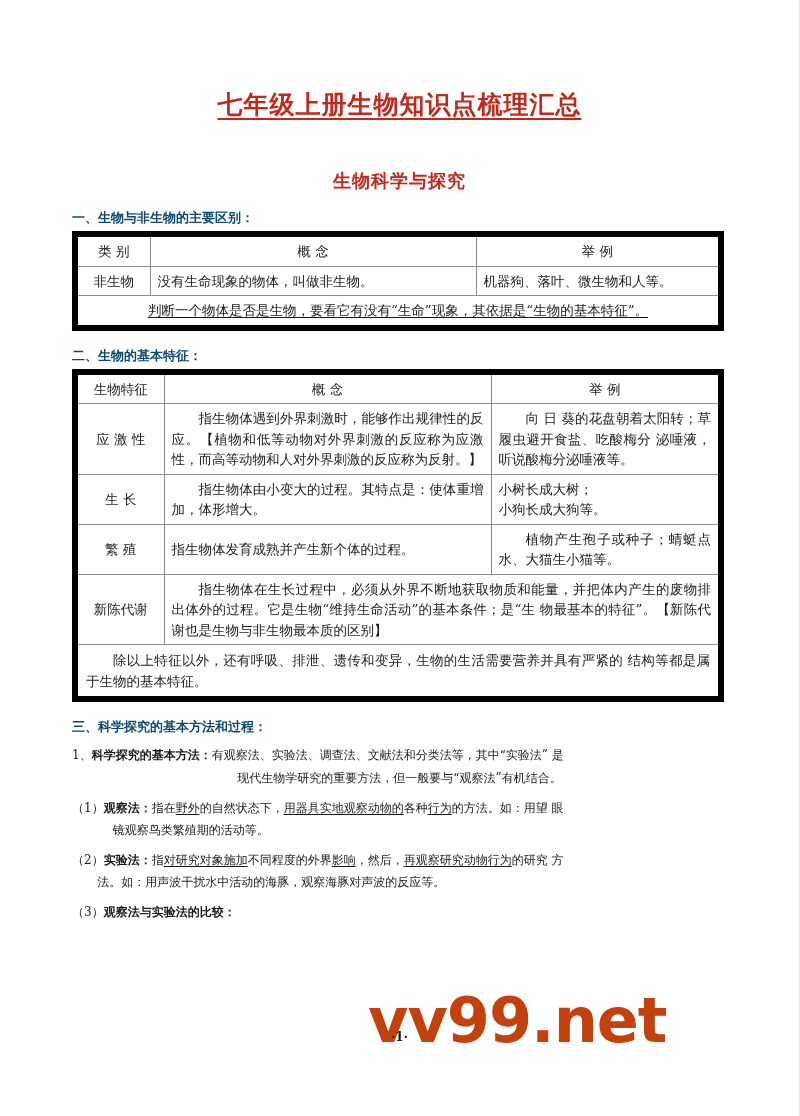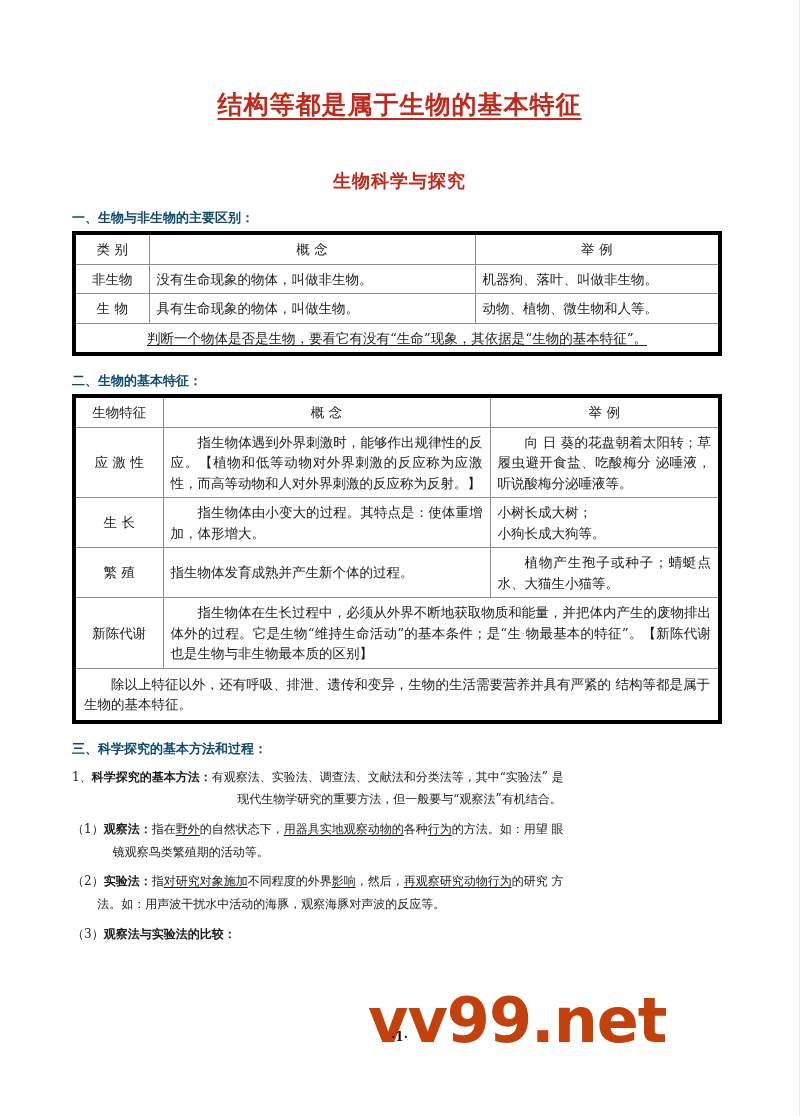--- a/index.html
+++ b/index.html
@@ -74,21 +74,21 @@
     font-size: 13.5px;
     color: #1b1b1b;
     line-height: 1.52;
   }
   table.doc td {
     border: 1px solid #8d8d8d;
     padding: 4px 7px;
     vertical-align: middle;
   }
   table.doc.outer {
-    border: 4px solid #000000;
+    border: 6px solid #000000;
   }
   .ctr { text-align: center; }
   .just { text-align: justify; text-justify: inter-ideograph; }
   .indent2 { text-indent: 2em; }
   .uline { text-decoration: underline; text-underline-offset: 2px; }
   .note-row { text-align: center; padding: 5px 8px; }
   .body-p {
     font-size: 12px;
     color: #1b1b1b;
     line-height: 1.72;
@@ -116,46 +116,41 @@
 </style>
 </head>
 <body>
 
 <div id="page">
 
   <div class="watermark">vv99.net</div>
 
   <div class="content">
 
-    <h1 class="doc-title">结构等都是属于生物的基本特征</h1>
+    <h1 class="doc-title">七年级上册生物知识点梳理汇总</h1>
     <h2 class="doc-subtitle">生物科学与探究</h2>
 
     <div class="section-head">一、生物与非生物的主要区别：</div>
 
     <table class="doc outer">
       <colgroup>
           <col style="width:75px">
           <col style="width:326px">
           <col style="width:245px">
         </colgroup>
       <tbody>
         <tr>
           <td class="ctr">类  别</td>
           <td class="ctr">概        念</td>
           <td class="ctr">举        例</td>
         </tr>
         <tr>
           <td class="ctr">非生物</td>
           <td>没有生命现象的物体，叫做非生物。</td>
-          <td>机器狗、落叶、叫做非生物。</td>
-        </tr>
-        <tr>
-          <td class="ctr">生  物</td>
-          <td>具有生命现象的物体，叫做生物。</td>
-          <td>动物、植物、微生物和人等。</td>
+          <td>机器狗、落叶、微生物和人等。</td>
         </tr>
         <tr>
           <td class="note-row" colspan="3"><span class="uline">判断一个物体是否是生物，要看它有没有“生命”现象，其依据是“生物的基本特征”。</span></td>
         </tr>
       </tbody>
     </table>
 
     <div class="section-head">二、生物的基本特征：</div>
 
     <table class="doc outer">

